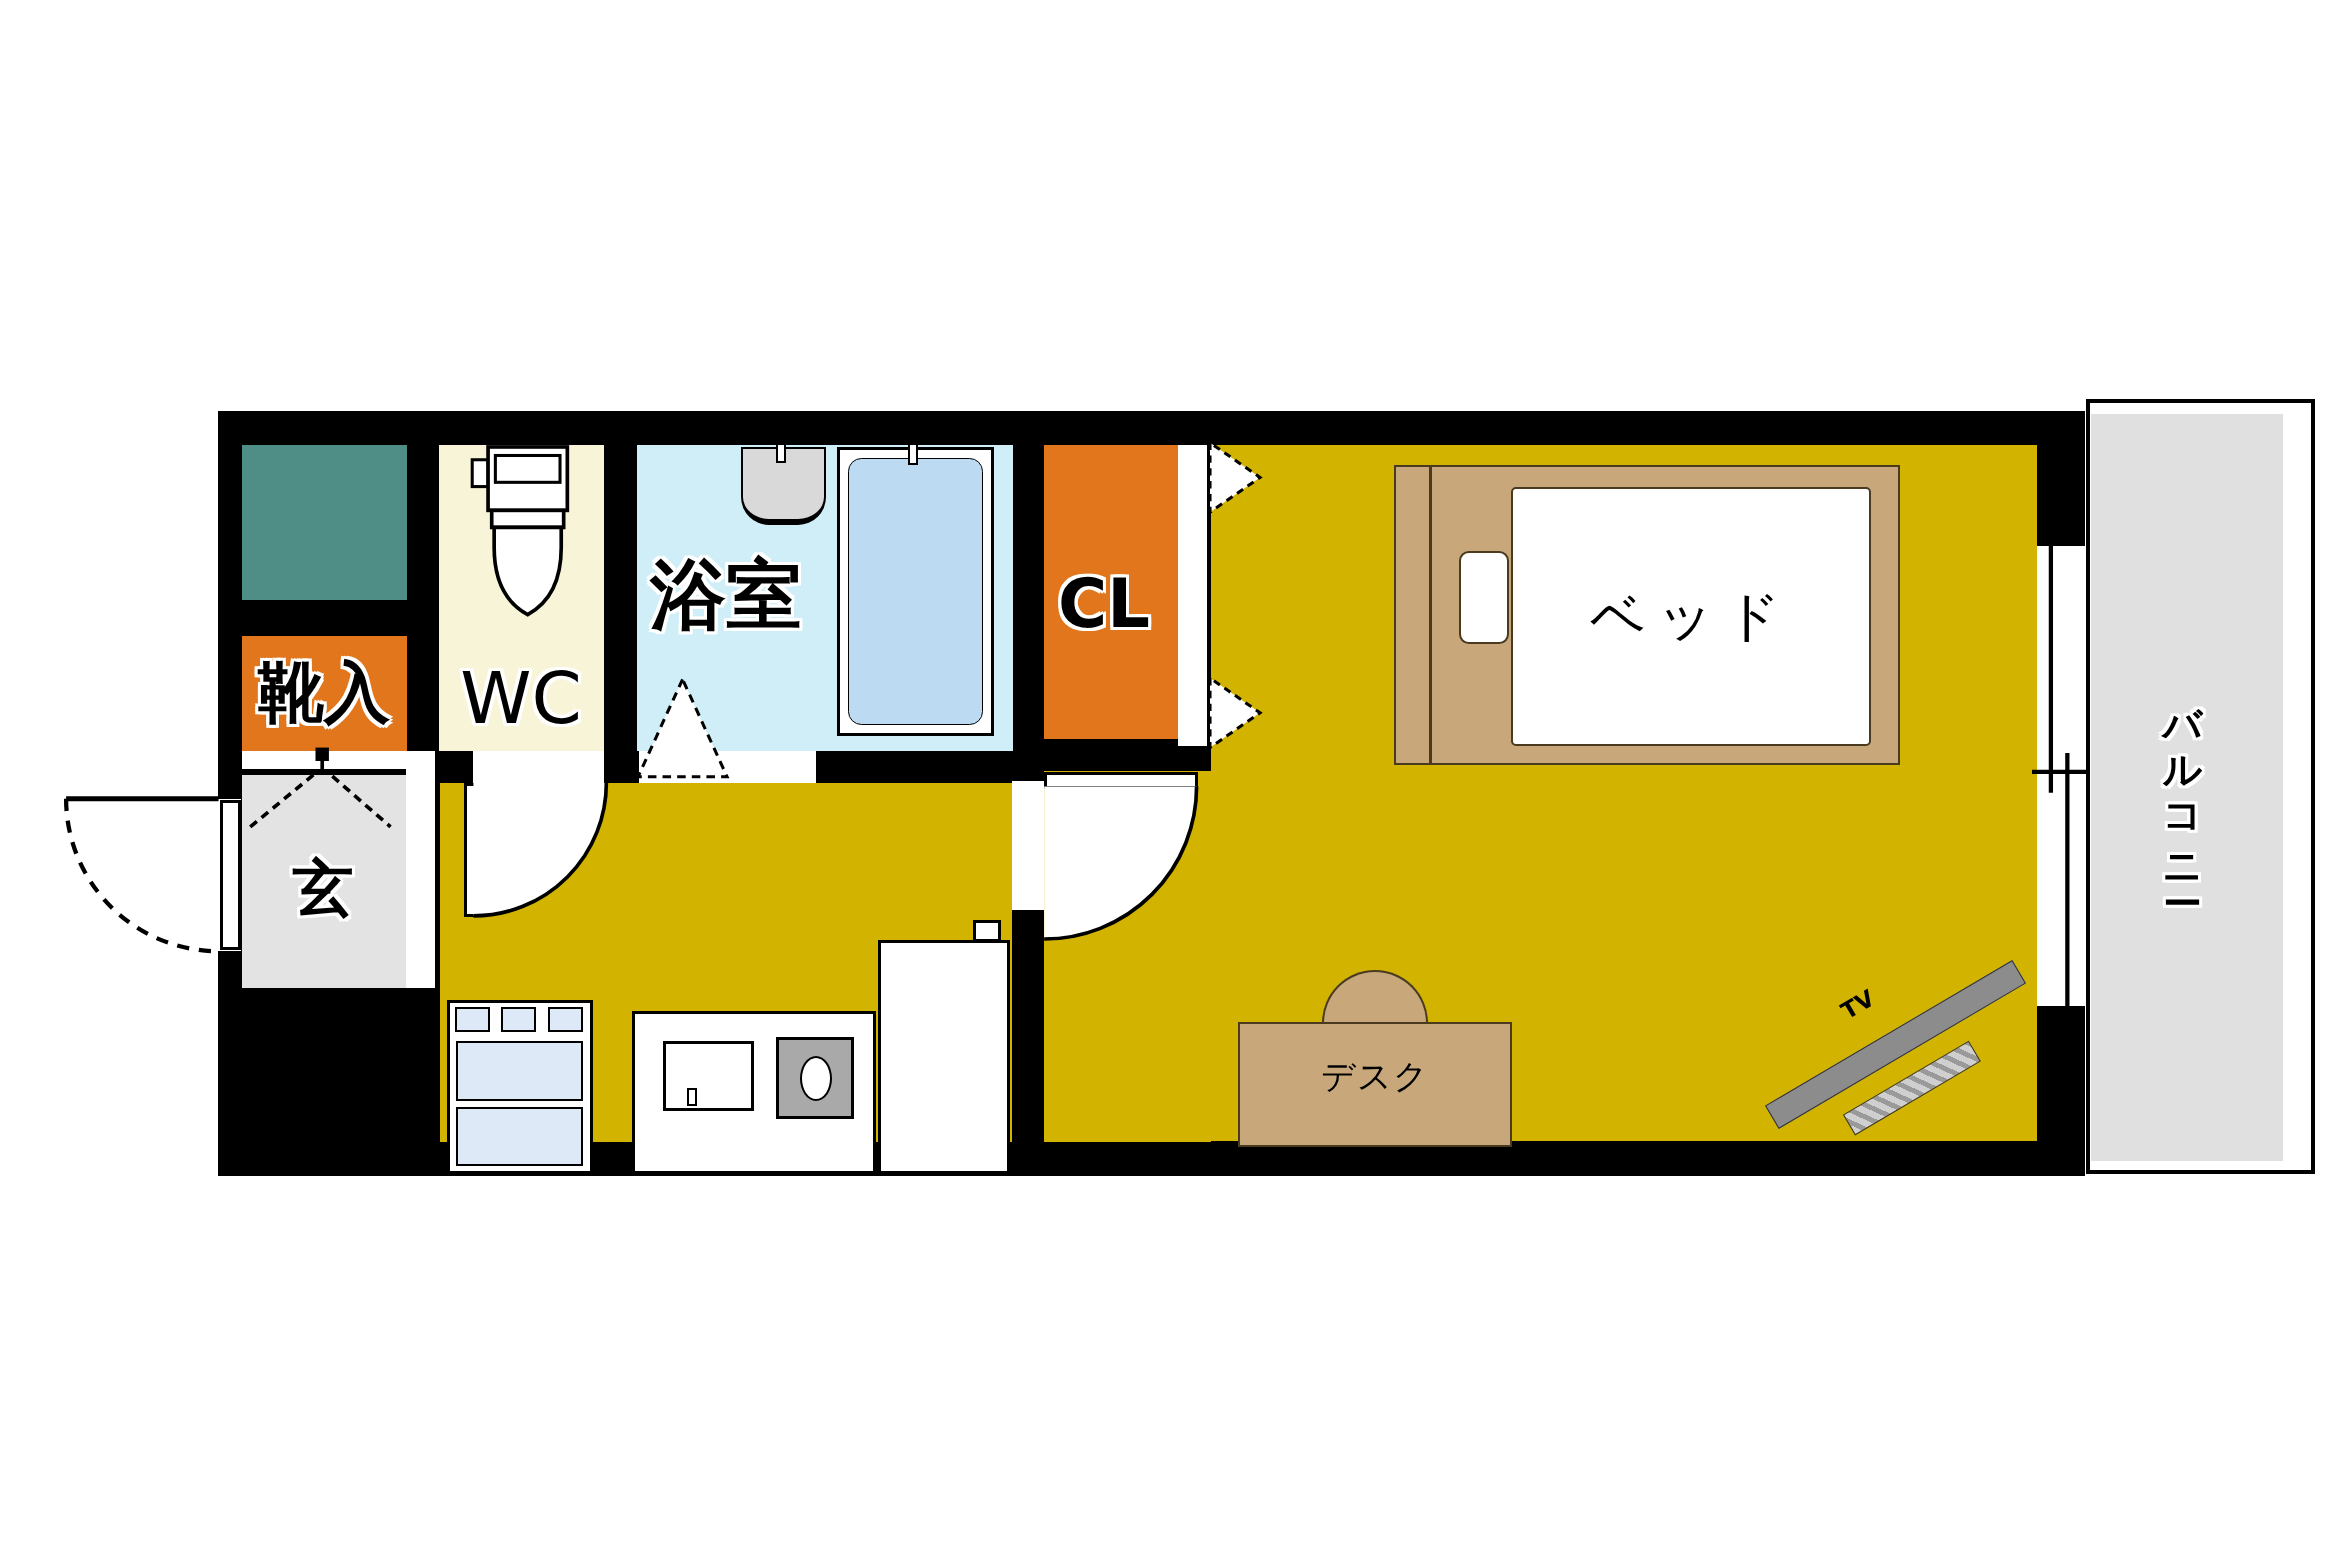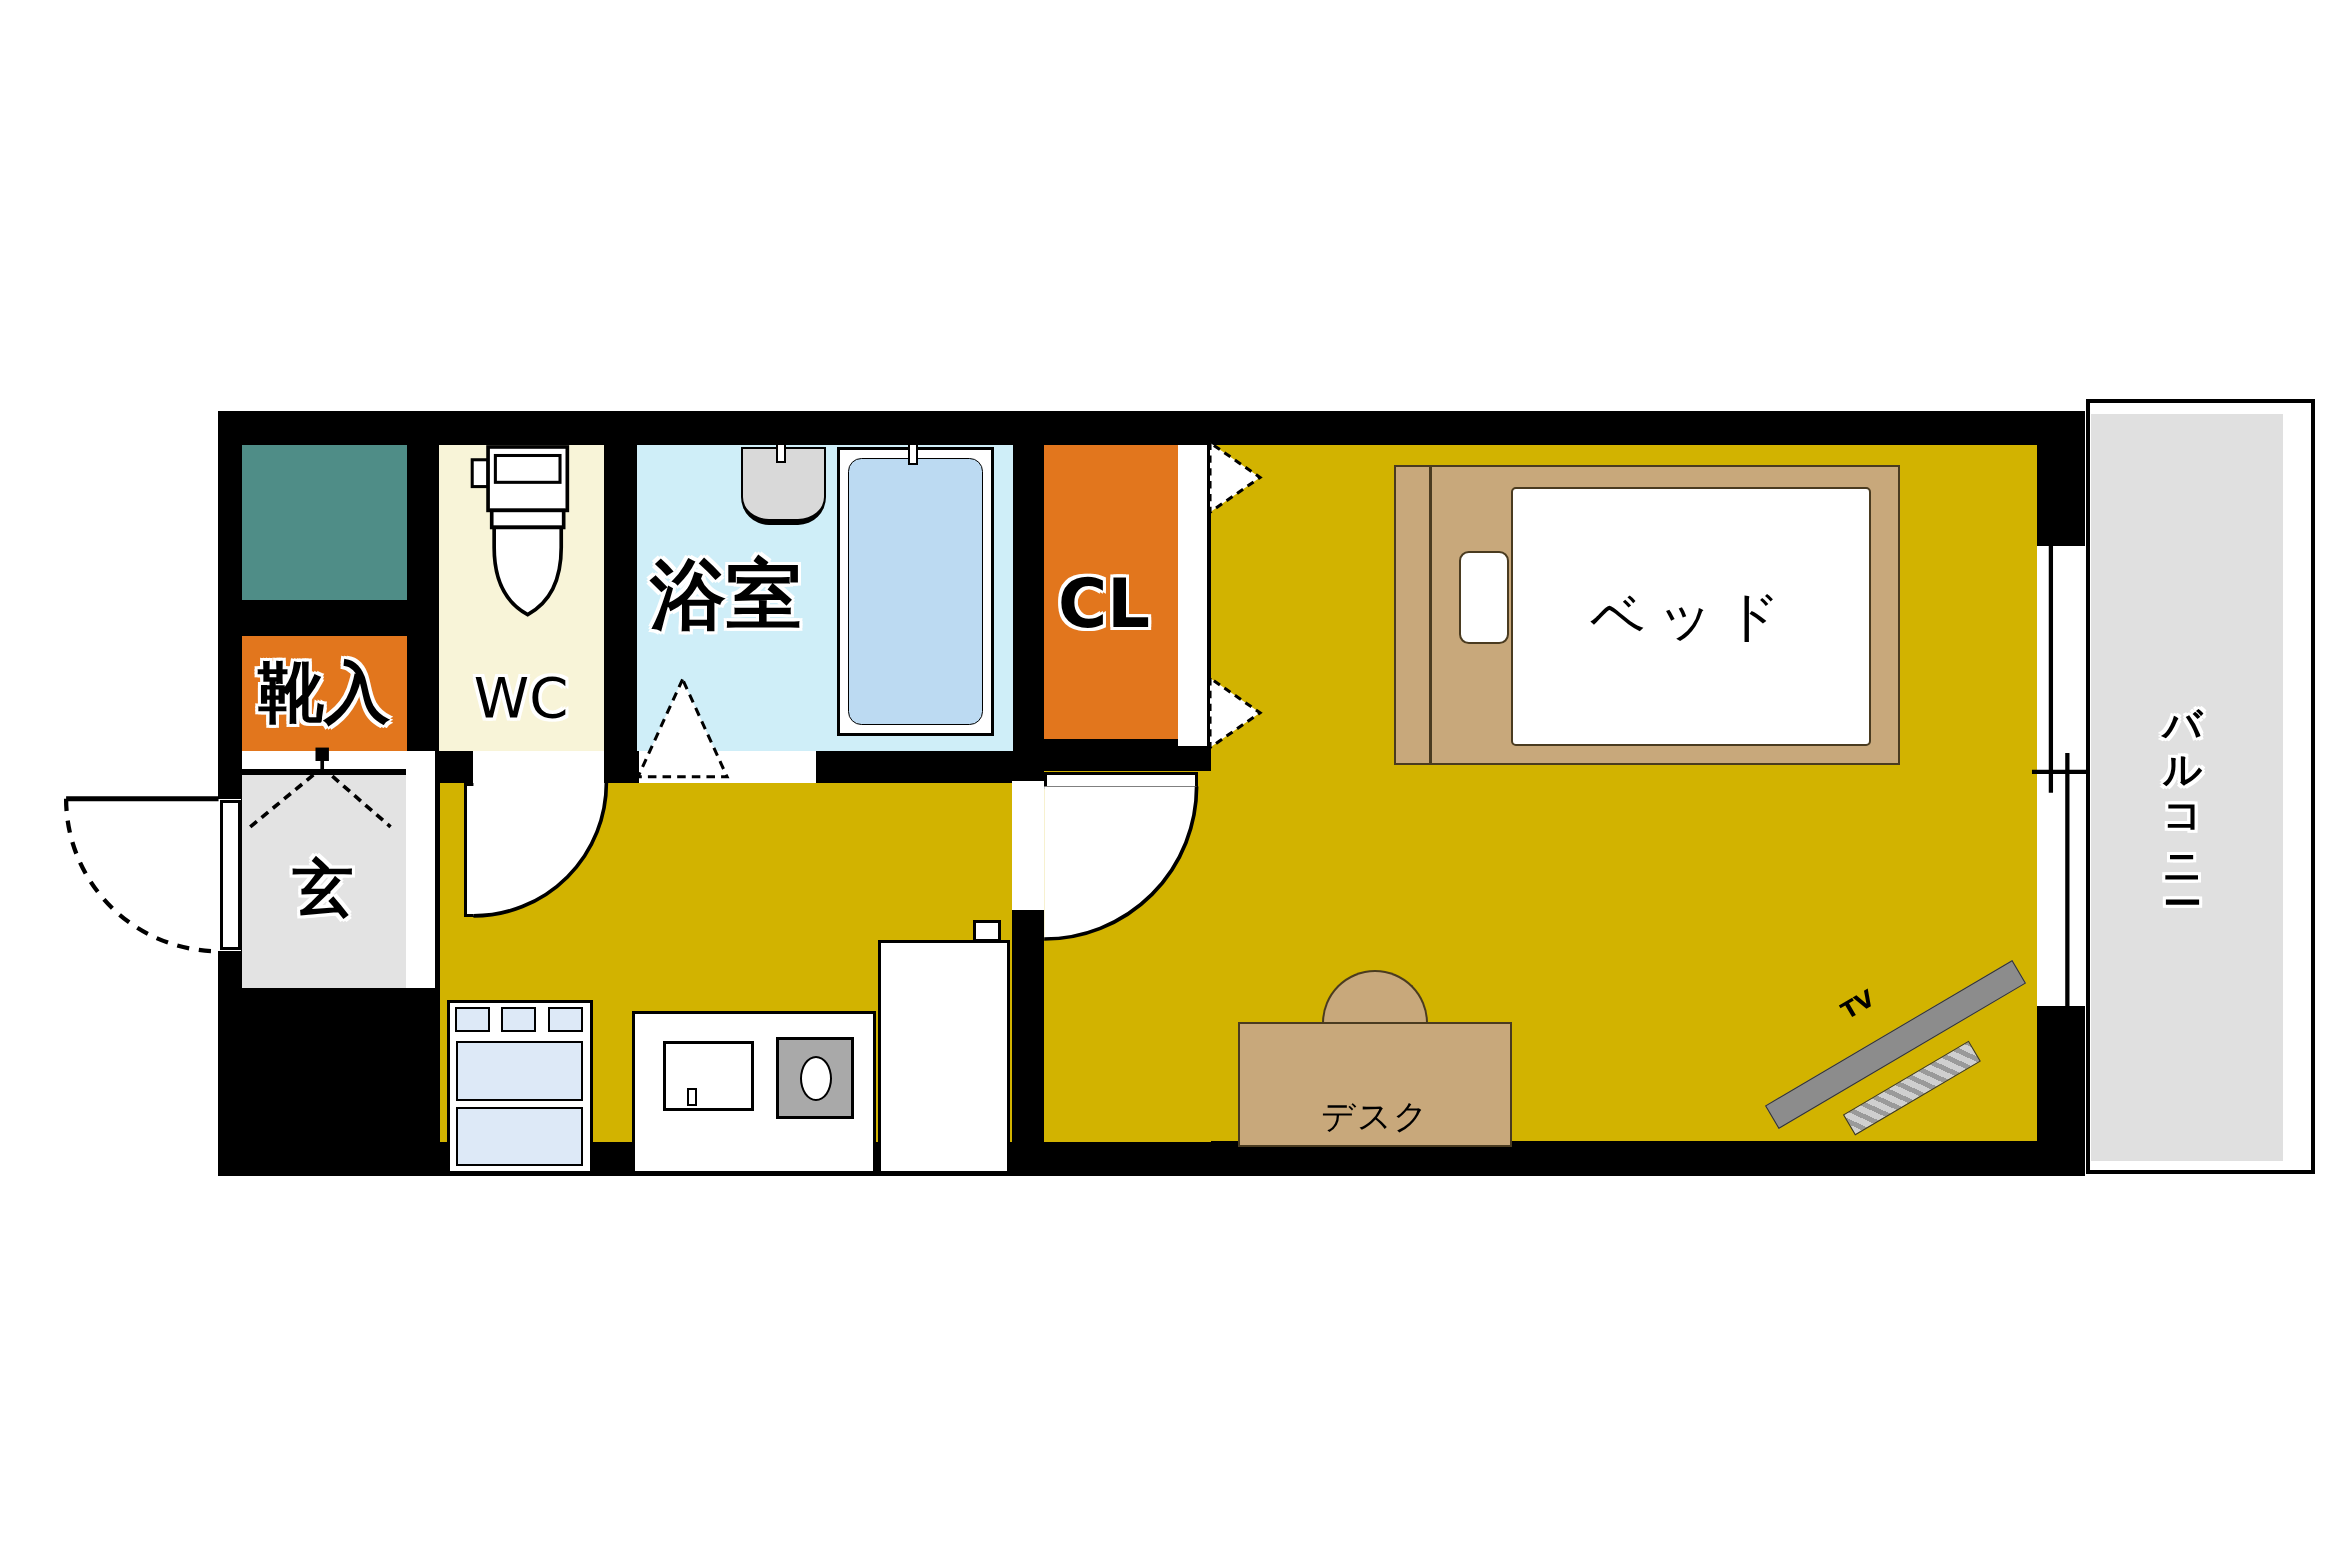--- a/index.html
+++ b/index.html
@@ -102,23 +102,23 @@
   <div class="abs" style="left:1322px;top:970px;width:106px;height:54px;background:#c8a87b;border:2.4px solid #4a3b20;border-bottom:none;border-radius:55px 55px 0 0;"></div>
   <div class="abs" style="left:1238px;top:1022px;width:274px;height:125px;background:#c8a87b;border:2.4px solid #4a3b20;"></div>
 
   <div class="abs" style="left:1752px;top:1031px;width:287px;height:27px;background:#8c8c8c;border:1.8px solid #333;transform:rotate(-30.5deg);"></div>
   <div class="abs" style="left:1839px;top:1076px;width:146px;height:24.4px;border:1.8px solid #333;transform:rotate(-30.5deg);background:repeating-linear-gradient(55deg,#cfcfcf 0 6.1px,#9a9a9a 6.1px 11px);"></div>
 
   <div class="abs" style="left:2086px;top:399px;width:229px;height:775px;background:#fff;border:4.9px solid #000;"></div>
   <div class="abs" style="left:2091px;top:414px;width:192px;height:747px;background:#e0e0e0;"></div>
 
   <div class="lbl outlined" style="left:324px;top:693px;font-size:66px;font-weight:600;">靴入</div>
-  <div class="lbl outlined" style="left:521px;top:698px;font-size:56px;">WC</div>
+  <div class="lbl outlined" style="left:521px;top:698px;font-size:72px;">WC</div>
   <div class="lbl outlined" style="left:726px;top:595px;font-size:76px;font-weight:600;">浴室</div>
   <div class="lbl outlined" style="left:1104px;top:604px;font-size:67px;font-weight:700;">CL</div>
   <div class="lbl outlined" style="left:323px;top:887px;font-size:61px;font-weight:600;">玄</div>
   <div class="lbl" style="left:1691px;top:616px;font-size:55px;letter-spacing:11px;">ベッド</div>
-  <div class="lbl" style="left:1375px;top:1116px;font-size:34px;letter-spacing:1.2px;">デスク</div>
+  <div class="lbl" style="left:1375px;top:1076px;font-size:34px;letter-spacing:1.2px;">デスク</div>
   <div class="lbl" style="left:1858px;top:1005px;font-size:23px;font-weight:700;transform:translate(-50%,-50%) rotate(-30.5deg);">TV</div>
   <div class="lbl vtext outlined" style="left:2183px;top:784px;font-size:39px;letter-spacing:6.1px;font-weight:600;">バルコニー</div>
 
 </div>
 
 
 </body></html>

